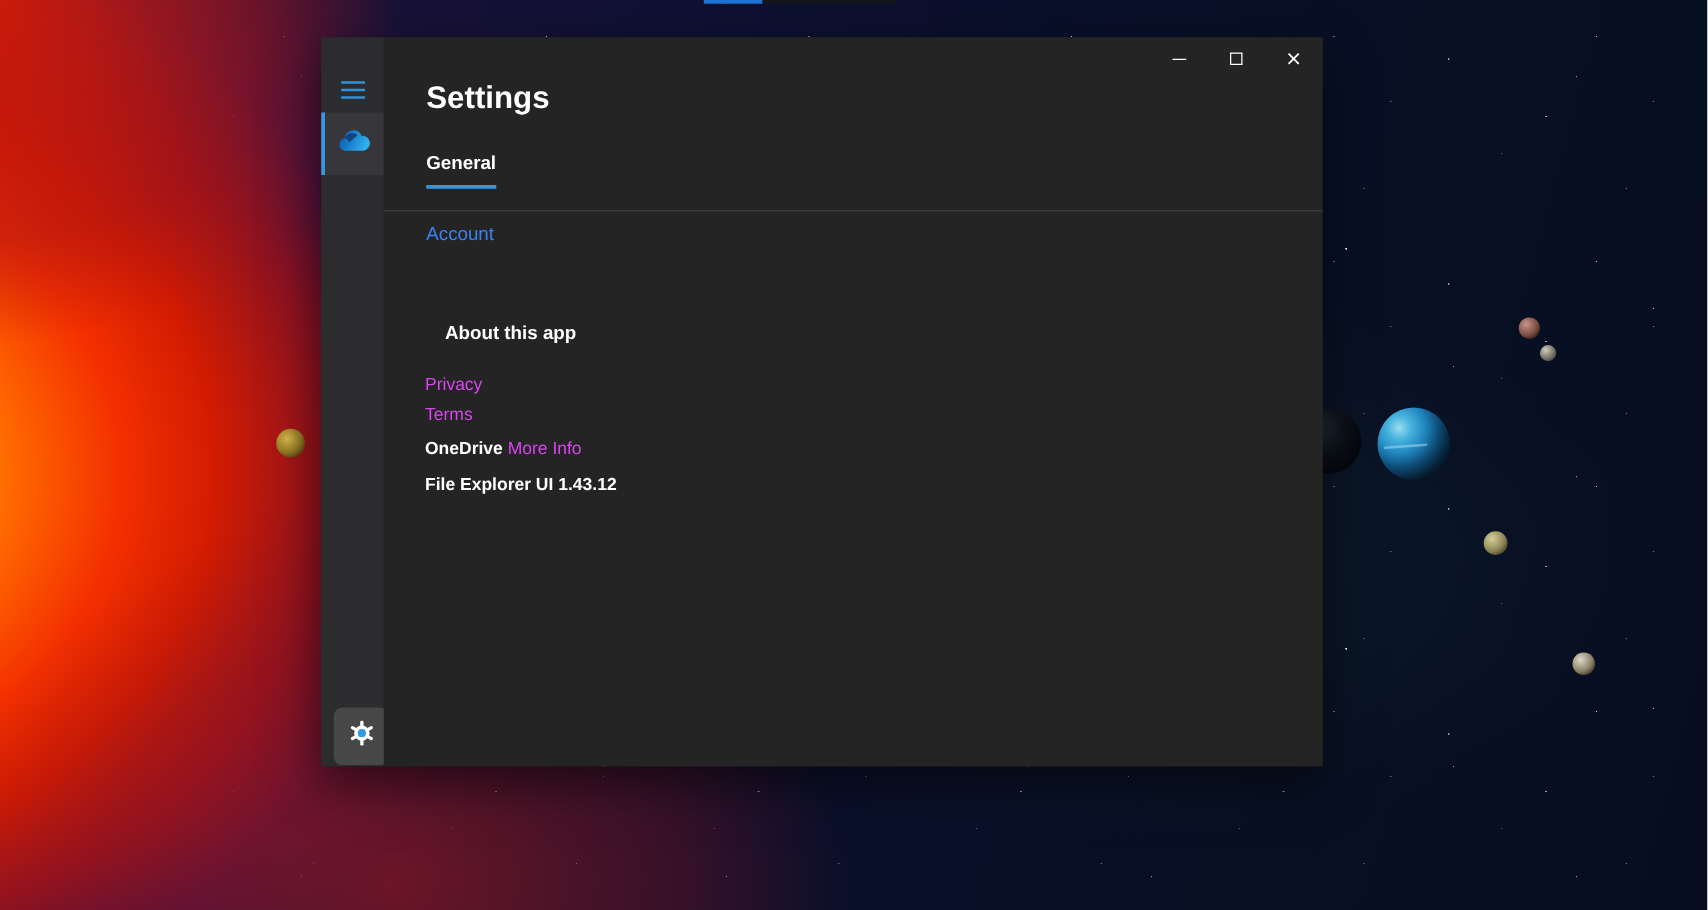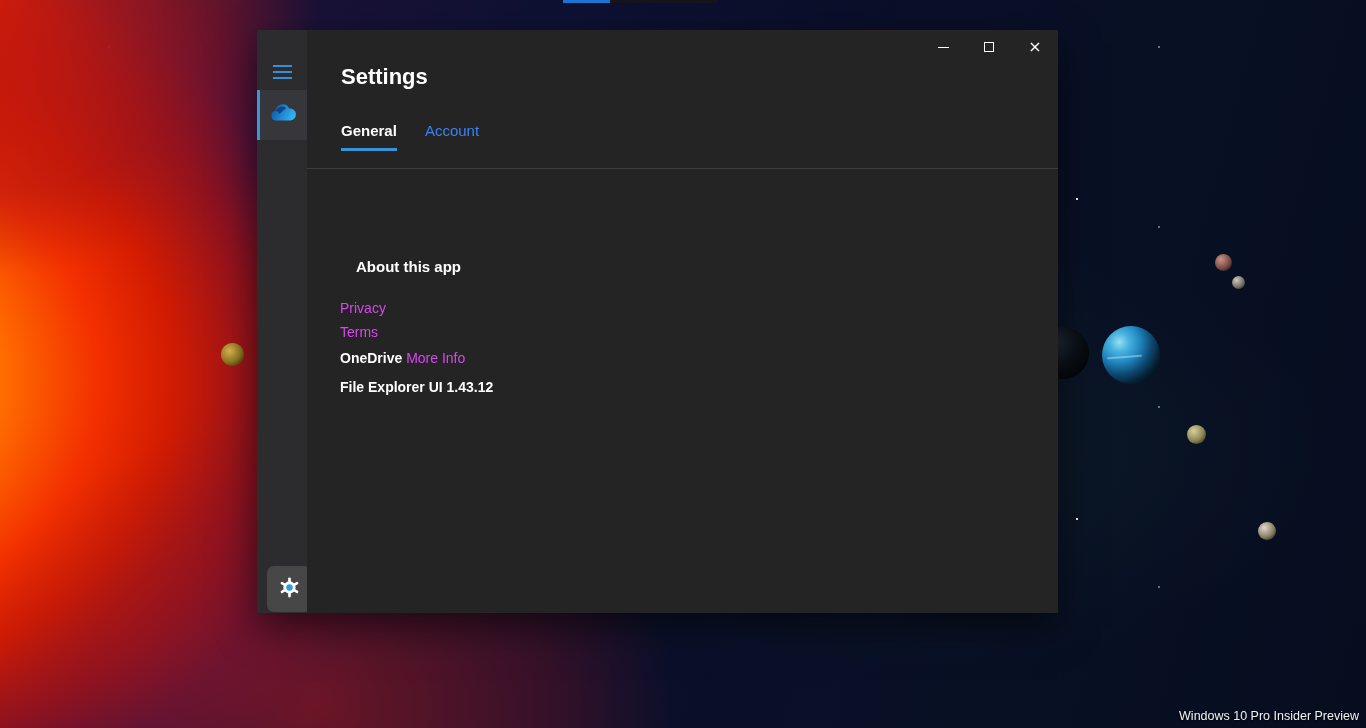--- a/index.html
+++ b/index.html
@@ -76,23 +76,23 @@
 
   .main { position:absolute; left:50px; top:0; right:0; bottom:0; background:#242424; }
 
   .caption-btns { position:absolute; top:0; right:0; display:flex; }
   .caption-btn { width:46px; height:34px; display:flex; align-items:center; justify-content:center;
     color:#fff; cursor:pointer; }
   .min-bar { width:11px; height:1px; background:#fff; display:block; }
   .max-box { width:10px; height:10px; border:1px solid #fff; display:block; }
   .close-glyph { font-size:16px; line-height:16px; font-family:"DejaVu Sans",sans-serif; }
 
-  .page-title { position:absolute; left:34px; top:34px; color:#fff; font-size:22px; font-weight:600; }
-
-  .tabs { position:absolute; left:34px; top:92px; display:flex; gap:28px; }
+  .page-title { position:absolute; left:34px; top:34px; color:#fff; font-size:25px; font-weight:600; }
+
+  .tabs { position:absolute; left:34px; top:92px; display:flex; gap:28px;flex-direction:column; }
   .tab { font-size:15px; cursor:pointer; padding-bottom:9px; }
   .tab.active { color:#fff; font-weight:700; border-bottom:3px solid #3793da; }
   .tab.inactive { color:#3b82f6; }
 
   .divider { position:absolute; left:0; right:0; top:138px; height:1px; background:#3d3d3d; }
 
   .send-feedback { position:absolute; left:33px; top:160px; width:133px; height:31px;
     background:#3797dd; color:#18232d; font-size:14px; font-family:inherit;
     border:none; border-radius:3px; cursor:pointer; }
 
@@ -116,21 +116,20 @@
   <div class="planet moon-brown"></div>
   <div class="planet moon-gray"></div>
   <div class="planet moon-khaki"></div>
   <div class="planet moon-tan"></div>
   <div class="planet moon-gold"></div>
 
   <div class="top-strip-blue"></div>
   <div class="top-strip-dark"></div>
 
   <div class="watermark">
-    <div>Windows 10 Pro Insider Preview</div>
   </div>
 
   <div class="window">
 
     <div class="sidebar">
       <div class="hamburger">
         <i></i>
         <i></i>
         <i></i>
       </div>

